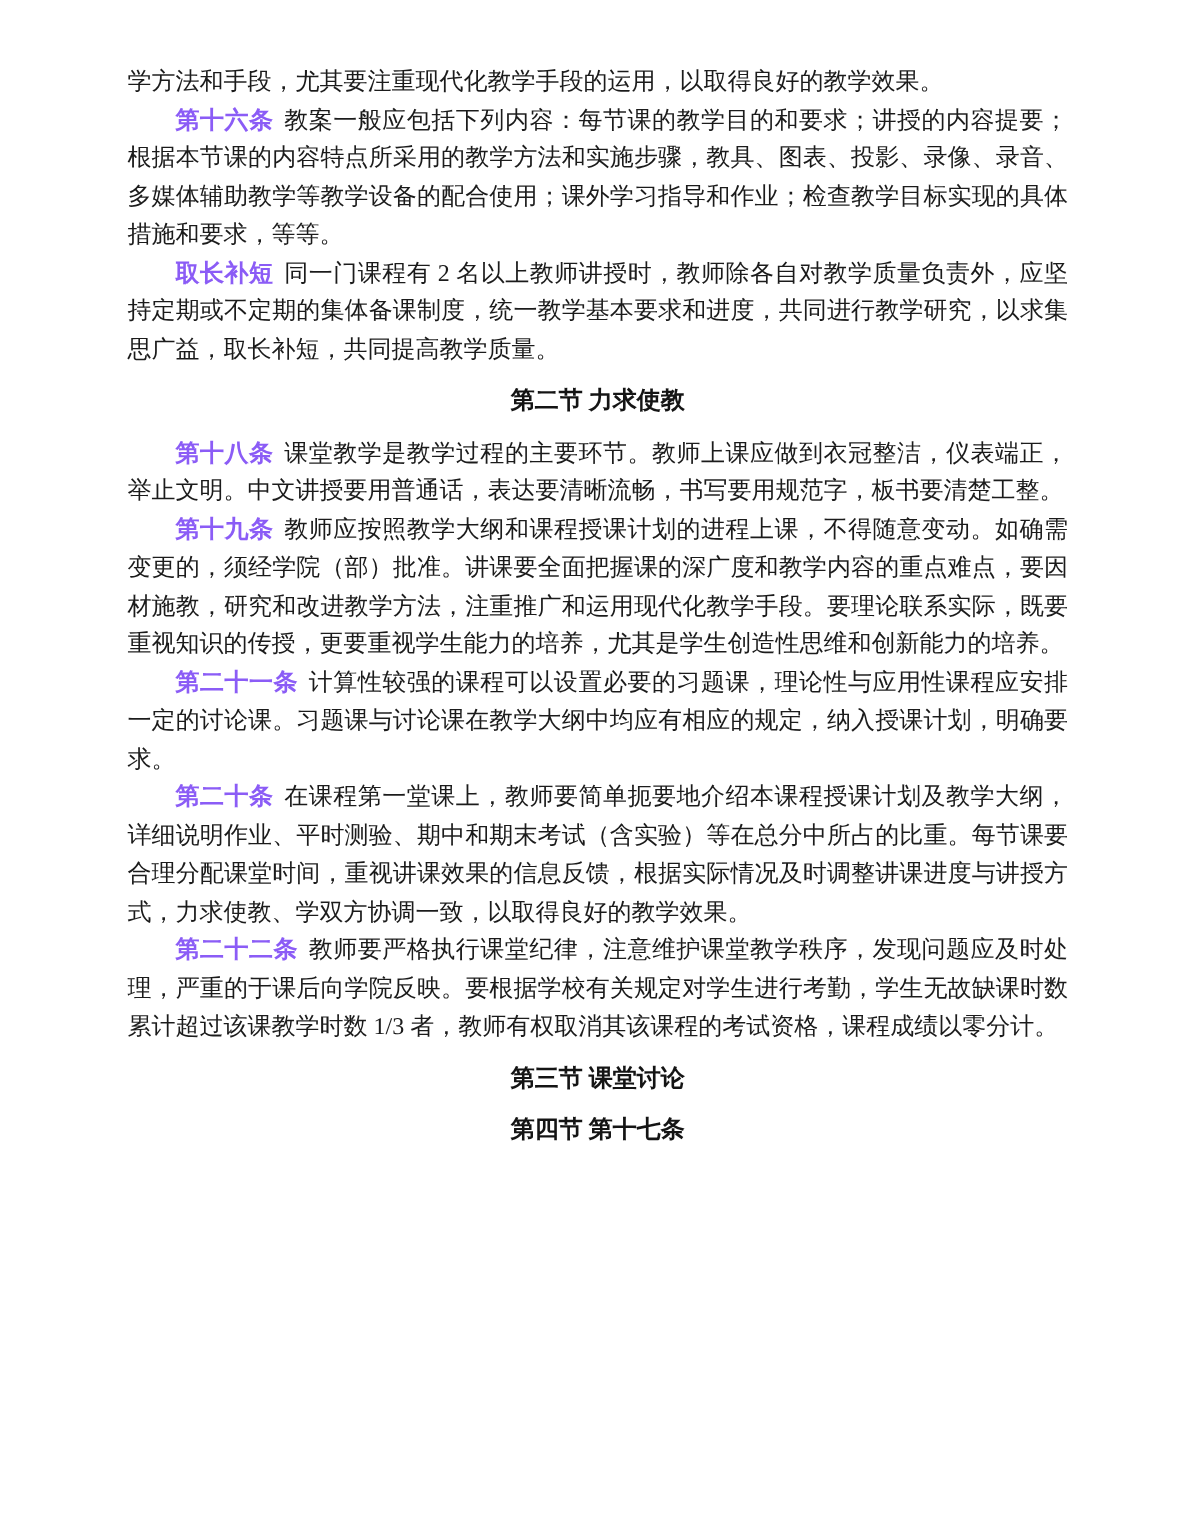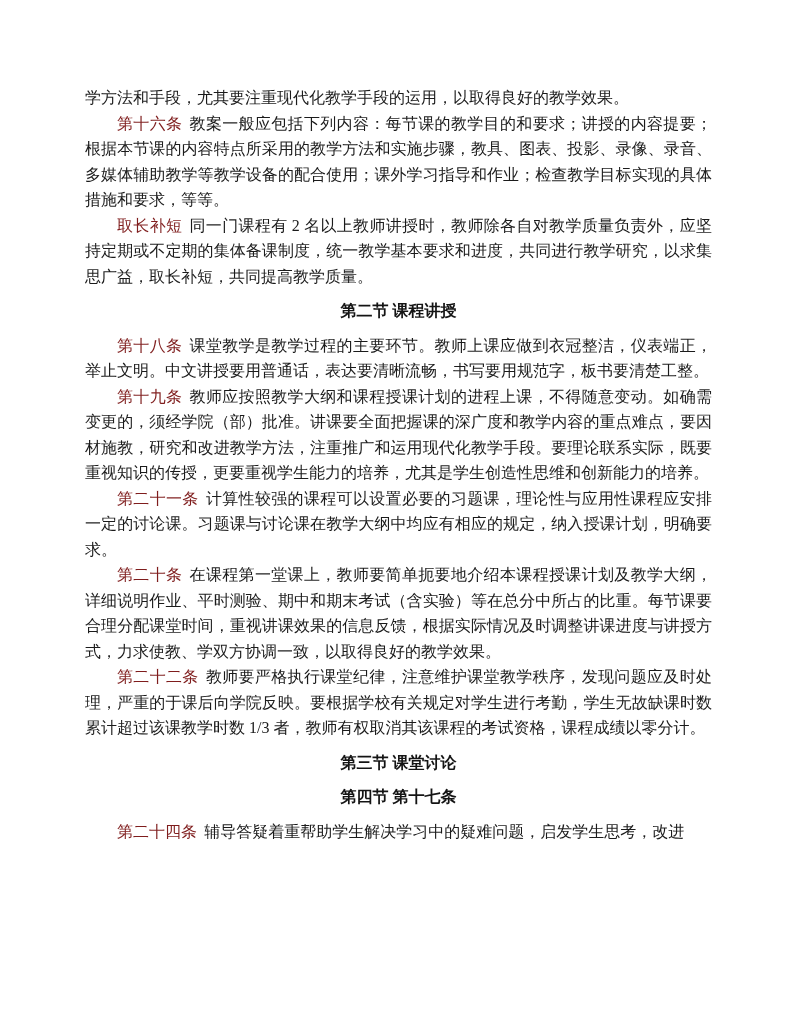--- a/index.html
+++ b/index.html
@@ -10,57 +10,56 @@
   body {
     width: 795px;
     height: 1013px;
     overflow: hidden;
     font-family: "Liberation Serif", "DejaVu Serif", serif;
   }
   .page {
     box-sizing: border-box;
     width: 795px;
     height: 1013px;
-    padding: 85px 83px 20px 85px;
+    padding: 42px 83px 20px 85px;
     background: #ffffff;
     color: #1b1b1b;
     font-size: 16px;
     line-height: 25.5px;
     text-align: justify;
   }
   .para {
     margin: 0;
     text-indent: 2em;
   }
   .para.cont {
     text-indent: 0;
   }
   .article-number {
-    font-weight: normal;
+    font-weight: bold;
     margin-right: 0.45em;
-    color: #7f1d1d;
+    color: #8b5cf6;
   }
   .section-heading {
     margin: 9px 0 9px 0;
     font-size: 16px;
     font-weight: bold;
     text-align: center;
     text-indent: 0;
     color: #141414;
   }
 </style>
 </head>
 <body>
 
 <main class="page">
     <p class="para cont">学方法和手段，尤其要注重现代化教学手段的运用，以取得良好的教学效果。</p>
     <p class="para"><strong class="article-number">第十六条</strong><span>教案一般应包括下列内容：每节课的教学目的和要求；讲授的内容提要；根据本节课的内容特点所采用的教学方法和实施步骤，教具、图表、投影、录像、录音、多媒体辅助教学等教学设备的配合使用；课外学习指导和作业；检查教学目标实现的具体措施和要求，等等。</span></p>
     <p class="para"><strong class="article-number">取长补短</strong><span>同一门课程有 2 名以上教师讲授时，教师除各自对教学质量负责外，应坚持定期或不定期的集体备课制度，统一教学基本要求和进度，共同进行教学研究，以求集思广益，取长补短，共同提高教学质量。</span></p>
-    <h2 class="section-heading">第二节 课程讲授</h2>
+    <h2 class="section-heading">第二节 力求使教</h2>
     <p class="para"><strong class="article-number">第十八条</strong><span>课堂教学是教学过程的主要环节。教师上课应做到衣冠整洁，仪表端正，举止文明。中文讲授要用普通话，表达要清晰流畅，书写要用规范字，板书要清楚工整。</span></p>
     <p class="para"><strong class="article-number">第十九条</strong><span>教师应按照教学大纲和课程授课计划的进程上课，不得随意变动。如确需变更的，须经学院（部）批准。讲课要全面把握课的深广度和教学内容的重点难点，要因材施教，研究和改进教学方法，注重推广和运用现代化教学手段。要理论联系实际，既要重视知识的传授，更要重视学生能力的培养，尤其是学生创造性思维和创新能力的培养。</span></p>
     <p class="para"><strong class="article-number">第二十一条</strong><span>计算性较强的课程可以设置必要的习题课，理论性与应用性课程应安排一定的讨论课。习题课与讨论课在教学大纲中均应有相应的规定，纳入授课计划，明确要求。</span></p>
     <p class="para"><strong class="article-number">第二十条</strong><span>在课程第一堂课上，教师要简单扼要地介绍本课程授课计划及教学大纲，详细说明作业、平时测验、期中和期末考试（含实验）等在总分中所占的比重。每节课要合理分配课堂时间，重视讲课效果的信息反馈，根据实际情况及时调整讲课进度与讲授方式，力求使教、学双方协调一致，以取得良好的教学效果。</span></p>
     <p class="para"><strong class="article-number">第二十二条</strong><span>教师要严格执行课堂纪律，注意维护课堂教学秩序，发现问题应及时处理，严重的于课后向学院反映。要根据学校有关规定对学生进行考勤，学生无故缺课时数累计超过该课教学时数 1/3 者，教师有权取消其该课程的考试资格，课程成绩以零分计。</span></p>
     <h2 class="section-heading">第三节 课堂讨论</h2>
     <h2 class="section-heading">第四节 第十七条</h2>
-    <p class="para"><strong class="article-number">第二十四条</strong><span>辅导答疑着重帮助学生解决学习中的疑难问题，启发学生思考，改进</span></p>
   </main>
 
 </body></html>

